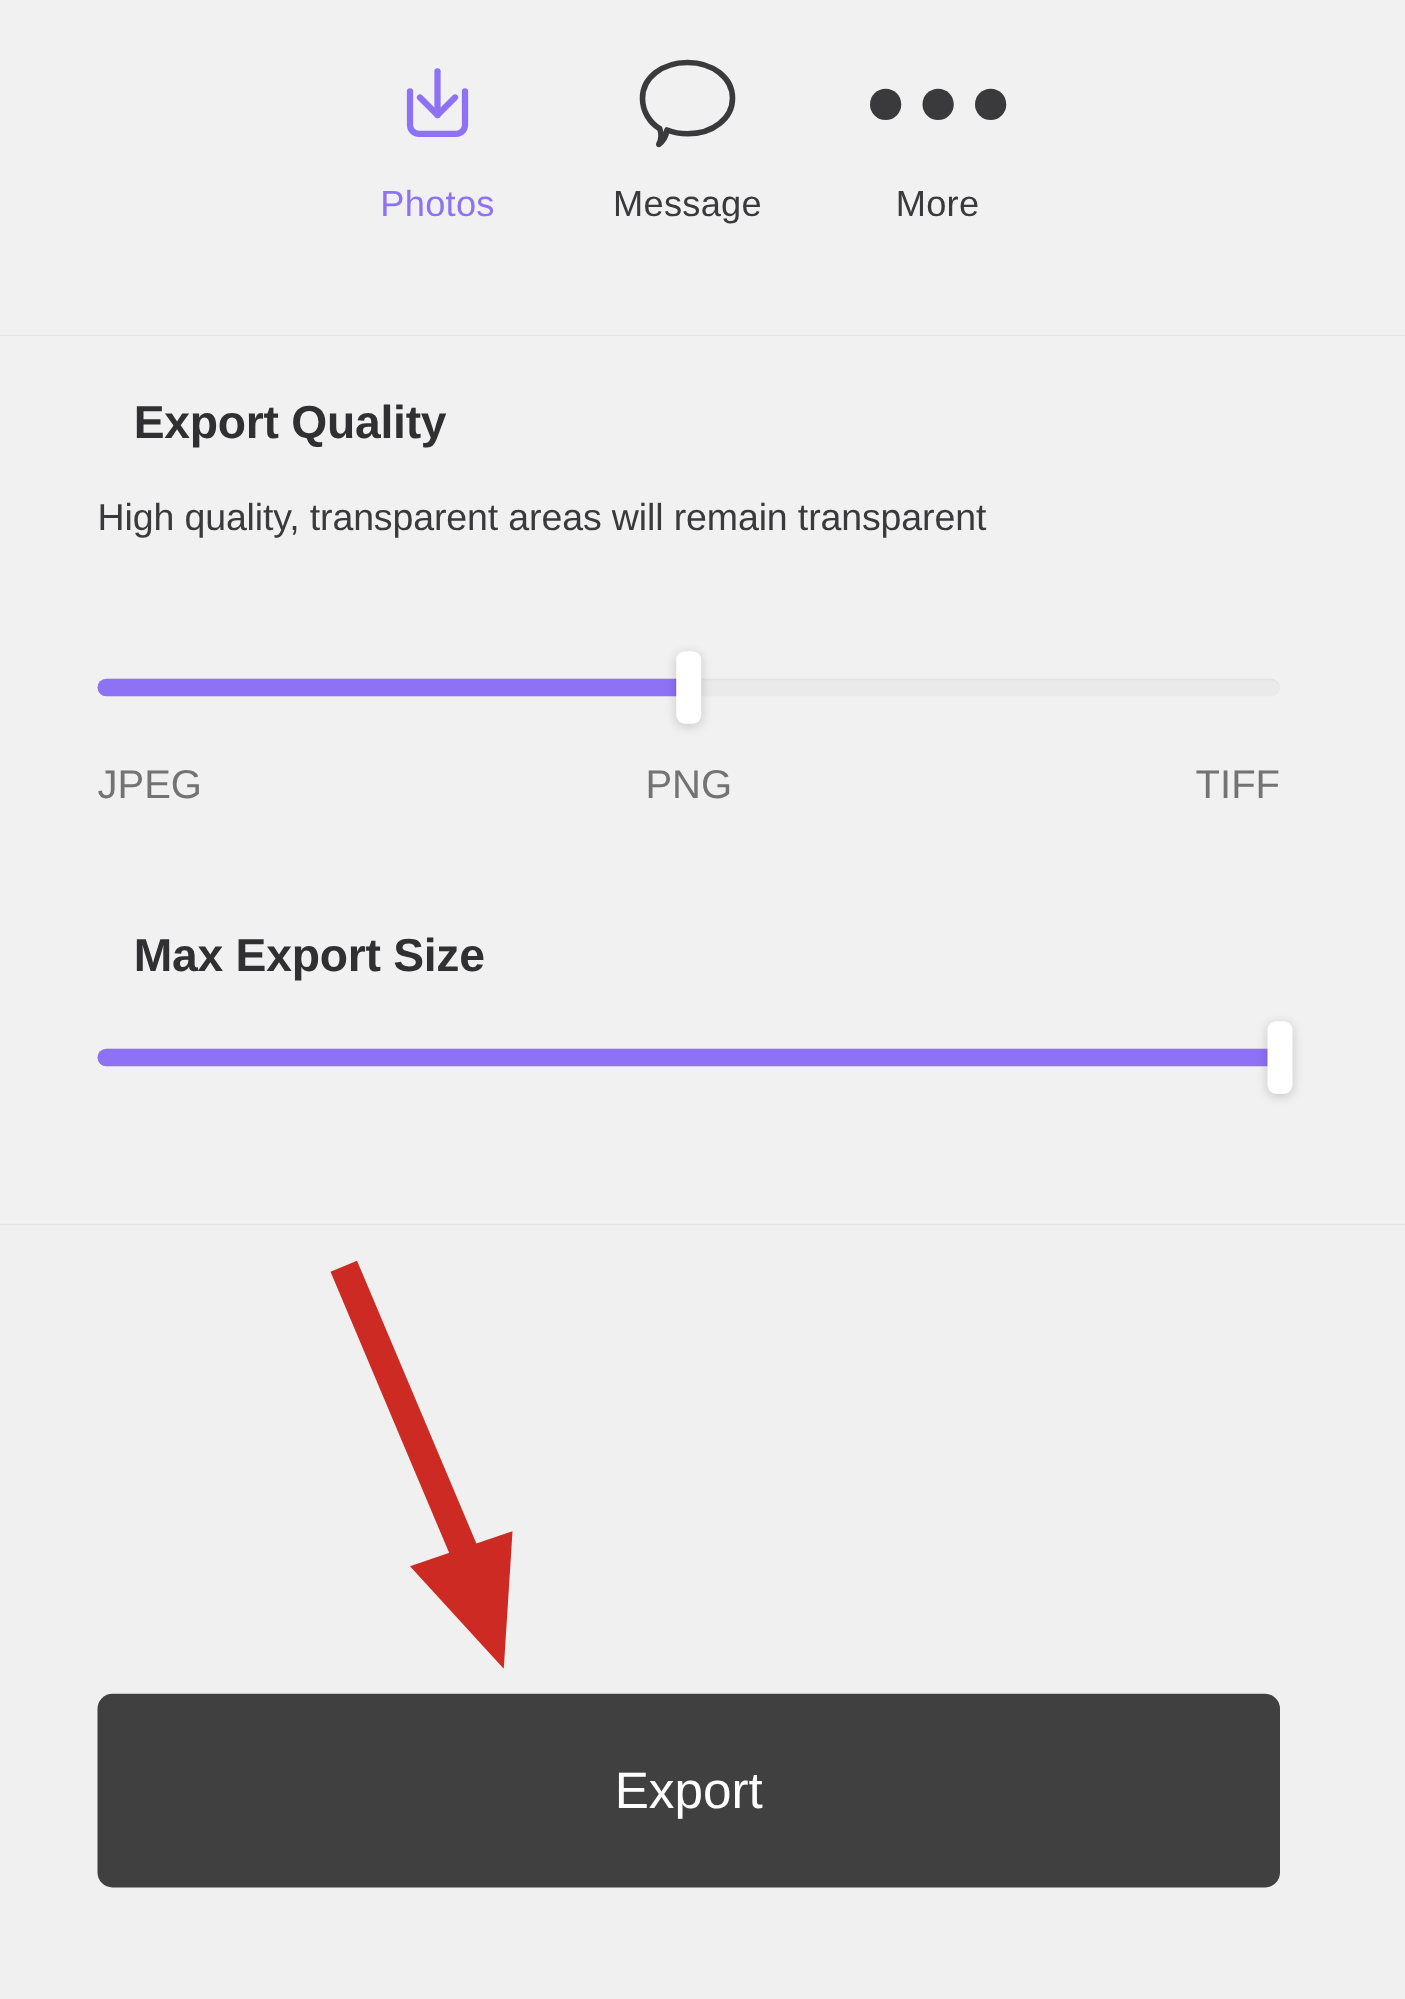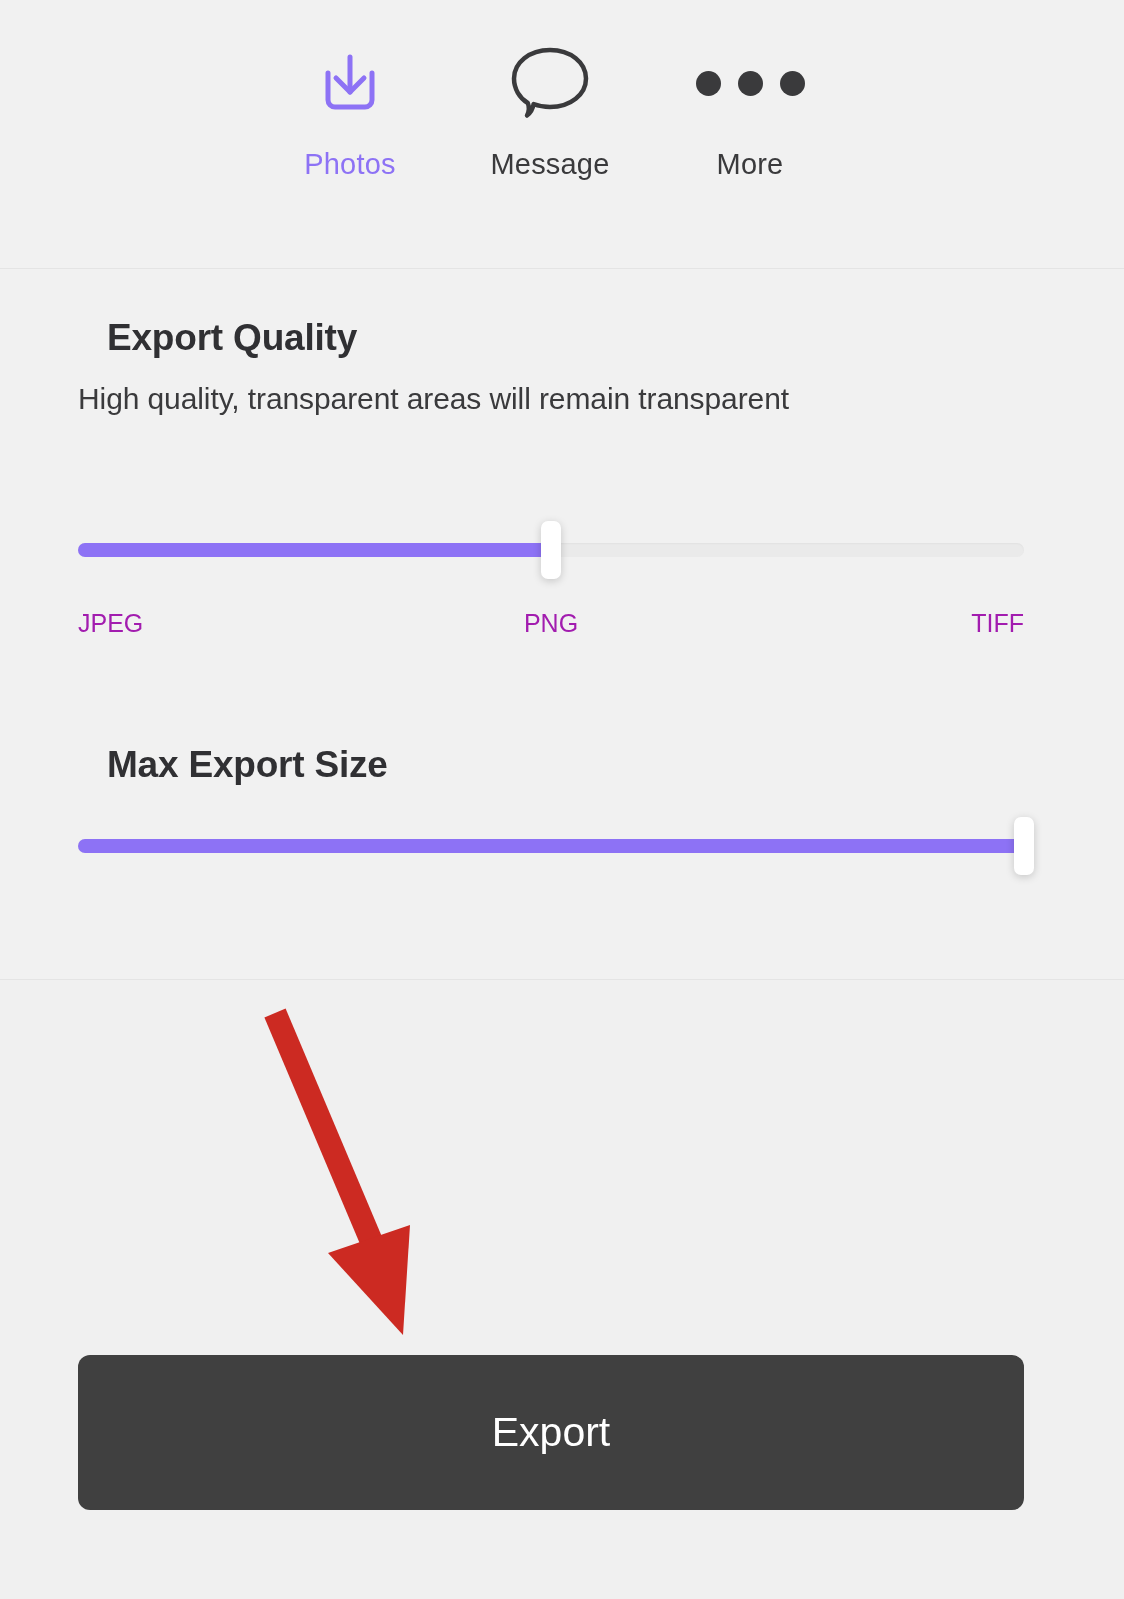--- a/index.html
+++ b/index.html
@@ -94,20 +94,21 @@
     letter-spacing: -.2px;
     margin-left: 43px;
   }
 
   .section-sub {
     position: absolute;
     left: 78px;
     font-size: 30px;
     color: #3a3a3c;
     letter-spacing: -.1px;
+    margin-top: 16px;
   }
 
   
   .slider {
     position: absolute;
     left: 78px;
     width: 946px;
     height: 14px;
   }
   .slider-track {
@@ -136,22 +137,22 @@
   }
 
   .tick-row {
     position: absolute;
     left: 78px;
     width: 946px;
     height: 38px;
   }
   .tick {
     position: absolute;
-    font-size: 25px;
-    color: #a21caf;
+    font-size: 32px;
+    color: #737373;
     white-space: nowrap;
   }
 
   
   .arrow {
     position: absolute;
     top: 995px;
     left: 255px;
     width: 200px;
     height: 340px;

